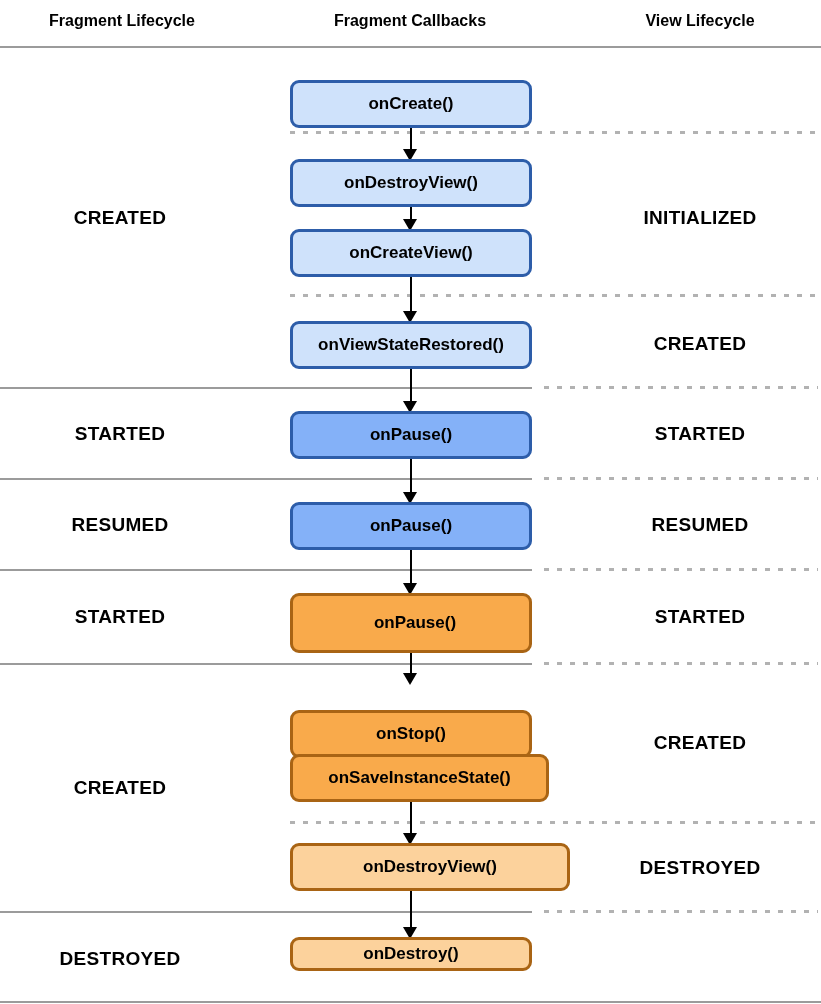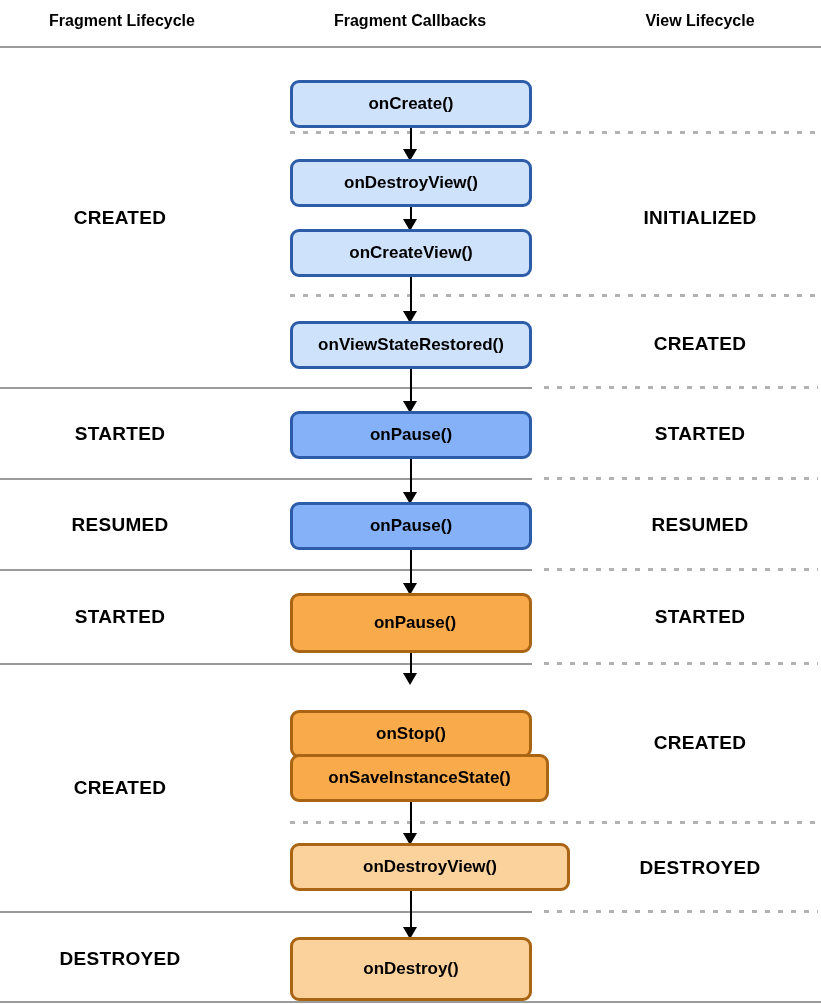--- a/index.html
+++ b/index.html
@@ -122,21 +122,21 @@
       <div class="cb-box style-light-blue" style="left: 290px; width: 242px; height: 48px; top: 80px;">onCreate()</div>
       <div class="cb-box style-light-blue" style="left: 290px; width: 242px; height: 48px; top: 159px;">onDestroyView()</div>
       <div class="cb-box style-light-blue" style="left: 290px; width: 242px; height: 48px; top: 229px;">onCreateView()</div>
       <div class="cb-box style-light-blue" style="left: 290px; width: 242px; height: 48px; top: 321px;">onViewStateRestored()</div>
       <div class="cb-box style-blue" style="left: 290px; width: 242px; height: 48px; top: 411px;">onPause()</div>
       <div class="cb-box style-blue" style="left: 290px; width: 242px; height: 48px; top: 502px;">onPause()</div>
       <div class="cb-box style-orange" style="left: 290px; width: 242px; height: 60px; top: 593px; padding-left: 8px;">onPause()</div>
       <div class="cb-box style-orange" style="left: 290px; width: 242px; height: 48px; top: 683px; margin-top: 27px;">onStop()</div>
       <div class="cb-box style-orange" style="left: 290px; width: 259px; height: 48px; top: 754px;">onSaveInstanceState()</div>
       <div class="cb-box style-light-orange" style="left: 290px; width: 280px; height: 48px; top: 843px;">onDestroyView()</div>
-      <div class="cb-box style-light-orange" style="left: 290px; width: 242px; height: 64px; top: 937px;">onDestroy()</div>
+      <div class="cb-box style-light-orange" style="left: 290px; width: 242px; height: 34px; top: 937px;">onDestroy()</div>
     </div>
   <div id="left-states">
       <div class="state-label" style="left: 120px; top: 218px;">CREATED</div>
       <div class="state-label" style="left: 120px; top: 434px;">STARTED</div>
       <div class="state-label" style="left: 120px; top: 525px;">RESUMED</div>
       <div class="state-label" style="left: 120px; top: 617px;">STARTED</div>
       <div class="state-label" style="left: 120px; top: 788px;">CREATED</div>
       <div class="state-label" style="left: 120px; top: 959px;">DESTROYED</div>
     </div>
   <div id="right-states">

